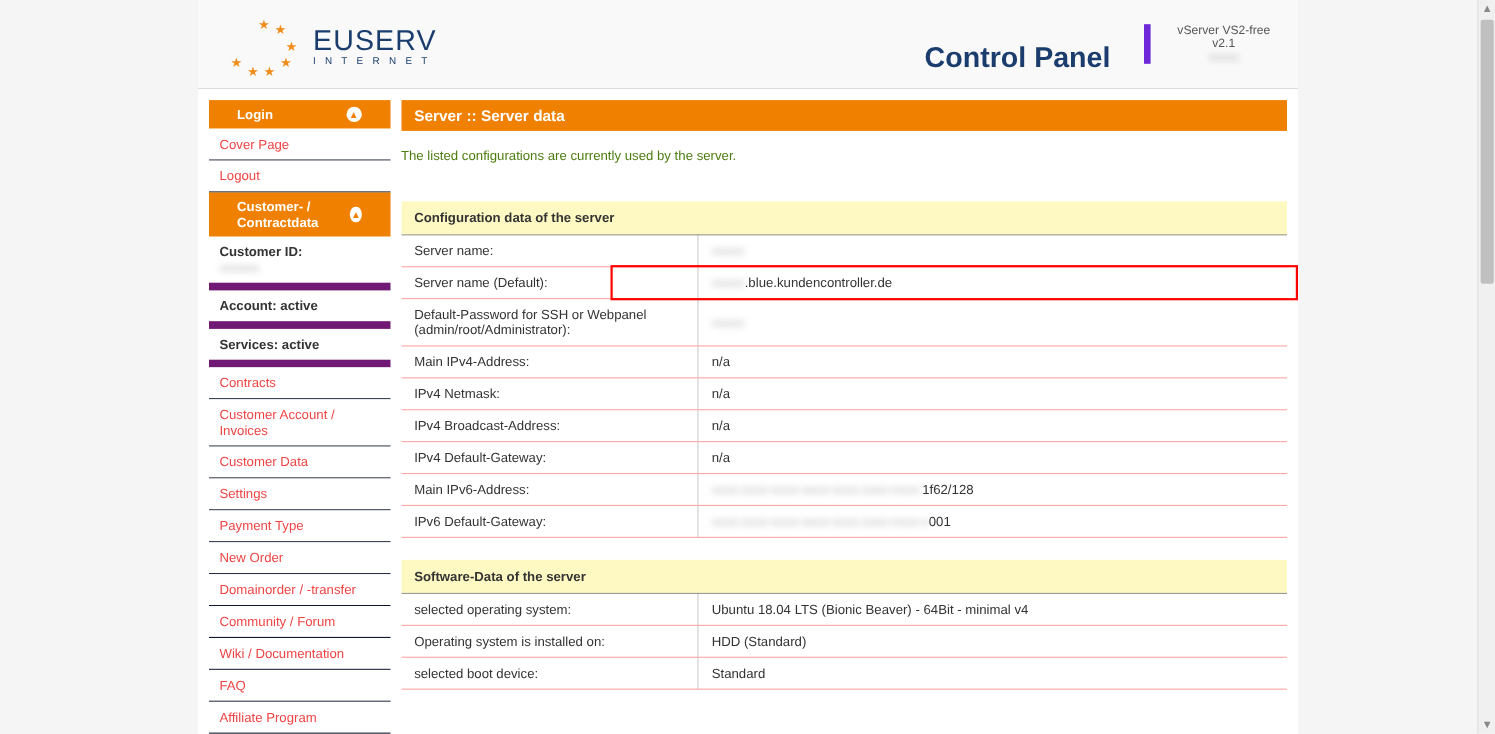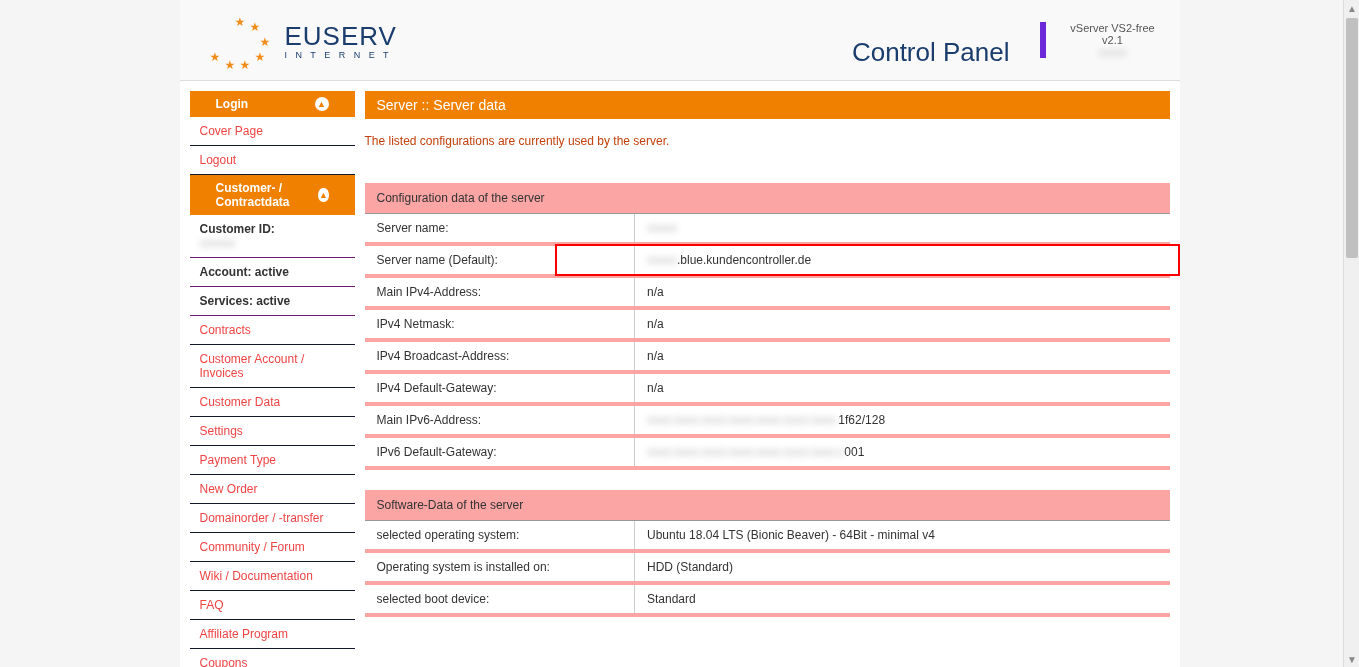--- a/index.html
+++ b/index.html
@@ -44,21 +44,21 @@
       height: 60px;
       margin-right: 5px;
     }
     .star {
       position: absolute;
       color: #f08c1a;
       font-size: 12px;
     }
     .header-title {
       font-size: 26px;
-      font-weight: normal;
+      font-weight: bold;
       color: #1a3d6d;
       margin-left: auto;
       margin-right: 30px;
       margin-top: 24px;
     }
     .header-right {
       border-left: 6px solid #6d28d9;
       padding-left: 20px;
       text-align: center;
       font-size: 11px;
@@ -94,21 +94,21 @@
       border-bottom: 1px solid #0f172a;
       color: #ef4444;
       cursor: pointer;
       font-size: 12px;
       background: #fff;
     }
     .sidebar-info {
       padding: 7px 10px;
       font-weight: bold;
       font-size: 12px;
-      border-bottom: 1px solid #701a75;
+      border-bottom: 7px solid #701a75;
     }
     .sidebar-info .value {
       font-weight: normal;
       display: block;
     }
     .chevron-icon {
       width: 14px;
       height: 14px;
       background: #fff;
       border-radius: 50%;
@@ -117,45 +117,45 @@
       justify-content: center;
       color: #f08000;
       font-size: 9px;
     }
     .content {
       flex: 1;
     }
     .content-header {
       background: #f08000;
       color: #fff;
-      font-weight: normal;
+      font-weight: bold;
       padding: 6px 12px;
       font-size: 14px;
     }
     .content-desc {
       padding: 15px 0;
       font-size: 12px;
-      color: #c2410c;
+      color: #4d7c0f;
     }
     .data-table {
       width: 100%;
       border-collapse: collapse;
       margin-top: 20px;
     }
     .data-table th {
-      background: #fca5a5;
+      background: #fef9c3;
       text-align: left;
       padding: 8px 12px;
       font-size: 12px;
-      font-weight: normal;
+      font-weight: bold;
       border-bottom: 1px solid #999;
     }
     .data-table td {
       padding: 7px 12px;
-      border-bottom: 4px solid #fca5a5;
+      border-bottom: 1px solid #fca5a5;
       font-size: 12px;
       vertical-align: middle;
     }
     .data-table td:first-child {
       width: 270px;
       border-right: 1px solid #ccc;
     }
     .highlight-row td:last-child {
       position: relative;
     }
@@ -275,20 +275,24 @@
             <td><span class="blur">xxxxx</span></td>
           </tr>
           <tr class="highlight-row">
             <td>Server name (Default):</td>
             <td style="position:relative">
               <span class="blur">xxxxx</span><span>.blue.kundencontroller.de</span>
               <div class="highlight-box"></div>
             </td>
           </tr>
           <tr>
+            <td>Default-Password for SSH or Webpanel (admin/root/Administrator):</td>
+            <td><span class="blur">xxxxx</span></td>
+          </tr>
+          <tr>
             <td>Main IPv4-Address:</td>
             <td>n/a</td>
           </tr>
           <tr>
             <td>IPv4 Netmask:</td>
             <td>n/a</td>
           </tr>
           <tr>
             <td>IPv4 Broadcast-Address:</td>
             <td>n/a</td>

